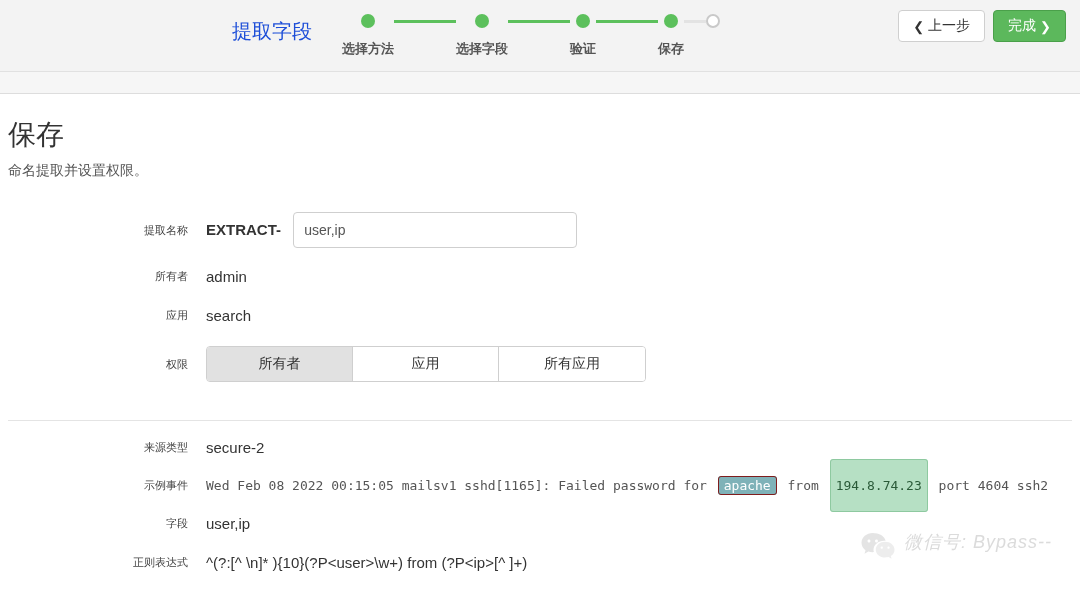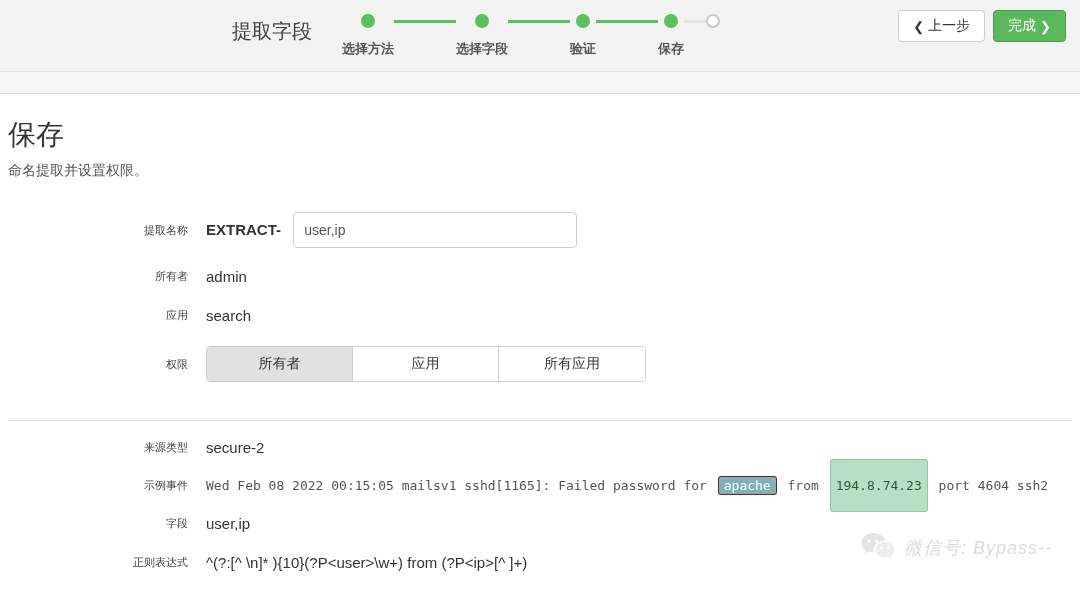--- a/index.html
+++ b/index.html
@@ -1,20 +1,20 @@
 <!DOCTYPE html>
 <html><head>
   <meta charset="utf-8">
   <style>
     * { box-sizing: border-box; margin: 0; padding: 0; }
     body { width: 1080px; height: 598px; font-family: "Helvetica Neue", Arial, sans-serif; background: #fff; color: #333; font-size: 14px; overflow: hidden; position: relative; }
 
     .header-bar { background: #f3f3f3; border-bottom: 1px solid #e1e1e1; height: 72px; display: flex; align-items: flex-start; padding-top: 10px; }
     .header-inner { display: flex; align-items: flex-start; width: 100%; }
-    .header-title { font-size: 20px; color: #404040; margin-left: 232px; margin-right: 30px; padding-top: 8px; }
+    .header-title { font-size: 20px; color: #1d4ed8; margin-left: 232px; margin-right: 30px; padding-top: 8px; }
 
     .stepper { display: flex; align-items: flex-start; gap: 0; padding-top: 4px; position: relative; }
     .step { display: flex; flex-direction: column; align-items: center; position: relative; }
     .step-dot { width: 14px; height: 14px; border-radius: 50%; background: #5cc05c; z-index: 2; }
     .step-dot.hollow { background: #fff; border: 2px solid #c9c9c9; width: 14px; height: 14px; }
     .step-label { font-size: 13px; color: #555; margin-top: 12px; white-space: nowrap; }
     .connector { height: 3px; width: 62px; background: #5cc05c; margin-top: 6px; z-index: 1; }
     .connector.gray { background: #e3e3e3; width: 22px; }
     .step-wrap { display: flex; align-items: flex-start; font-weight: bold; }
 
@@ -43,21 +43,21 @@
     .perm-btn { width: 146px; height: 34px; background: #fff; border: none; border-right: 1px solid #cfcfcf; font-size: 14px; color: #333; cursor: pointer; }
     .perm-btn:last-child { border-right: none; }
     .perm-btn.active { background: #e1e1e1; color: #333; }
 
     .divider { border: none; border-top: 1px solid #e4e4e4; margin: 8px 8px 18px 8px; }
 
     .event-line { font-family: "Menlo", "Consolas", monospace; font-size: 13px; color: #555; display: inline; }
     .event-line .hl-user { background: #7fb2b8; color: #fff; border: 1px solid #7f1d1d; border-radius: 3px; padding: 1px 5px; margin: 0 3px;}
     .event-line .hl-ip { background: #b6e0c4; color: #2a5a38; border: 1px solid #8ec9a0; border-radius: 3px; padding: 18px 5px; margin: 0 3px;}
 
-    .watermark { position: absolute; right: 28px; bottom: 38px; display: flex; align-items: flex-end; gap: 8px; opacity: 0.7; pointer-events: none; }
+    .watermark { position: absolute; right: 28px; bottom: 38px; display: flex; align-items: flex-start; gap: 8px; opacity: 0.7; pointer-events: none; }
     .watermark svg { width: 36px; height: 30px; }
     .watermark-text { font-size: 18px; color: #ccc; font-style: italic; letter-spacing: 1px; text-shadow: 0 0 1px rgba(255,255,255,0.8); }
   </style>
 </head>
 <body>
 
 <div class="header-bar">
   <div class="header-inner">
     <div class="header-title">提取字段</div>
 

